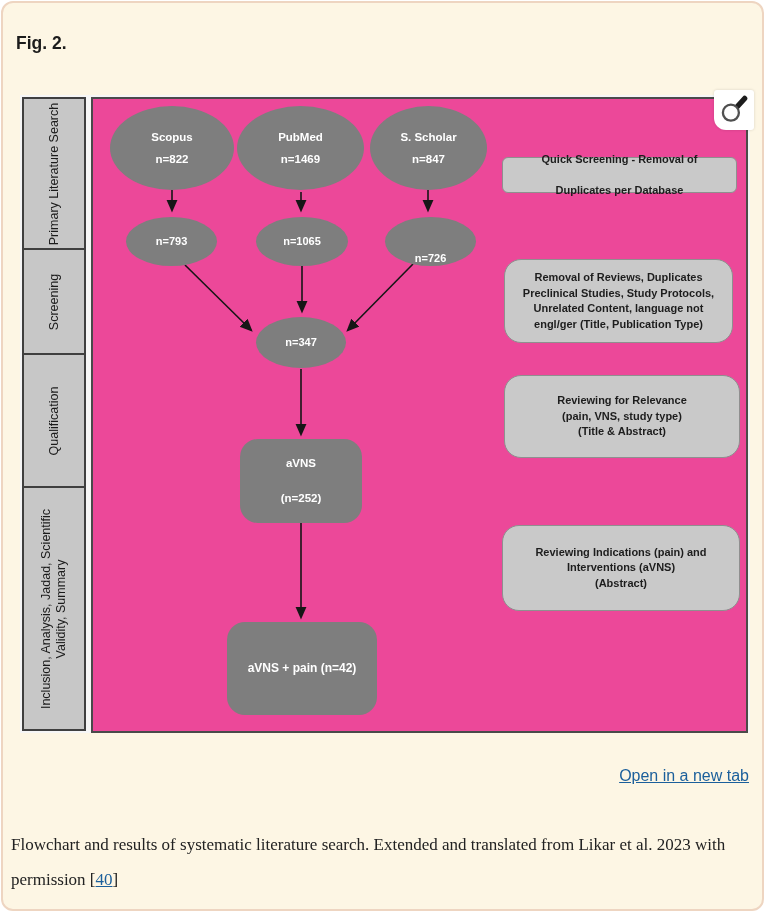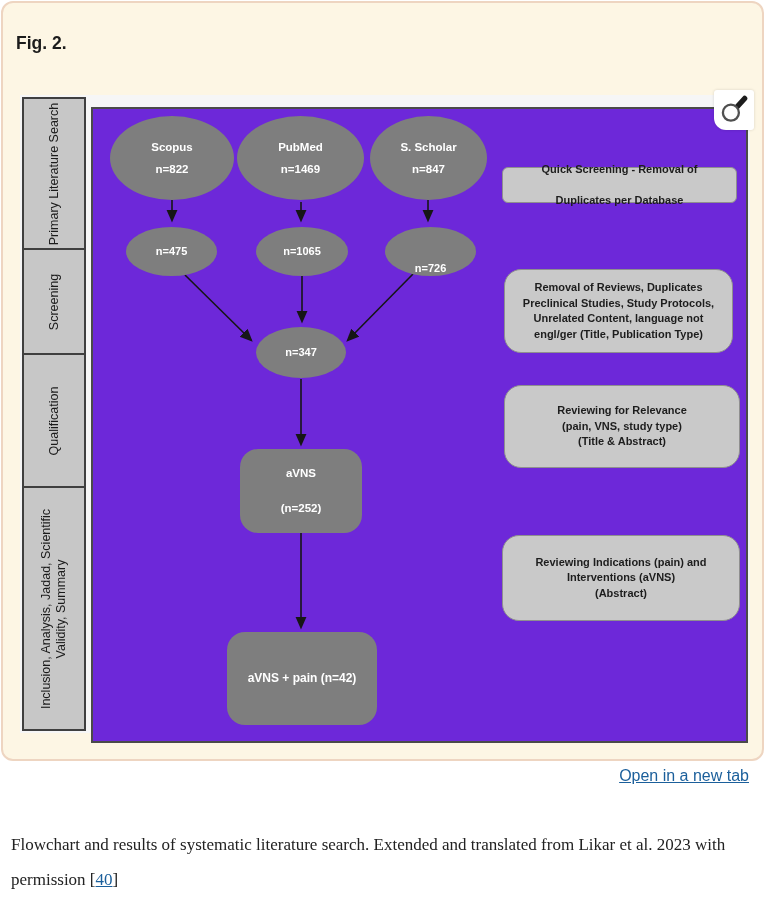--- a/index.html
+++ b/index.html
@@ -1,18 +1,18 @@
 <!DOCTYPE html>
 <html><head>
 <meta charset="utf-8">
 <style>
   * { margin:0; padding:0; box-sizing:border-box; }
   html,body { width:768px; height:917px; background:#ffffff; font-family:"Liberation Sans", sans-serif; }
   .card {
-    position:absolute; left:1px; top:1px; width:763px; height:760px;
+    position:absolute; left:1px; top:1px; width:763px; height:910px;
     background:#fdf6e4; border:2px solid #eed5c1; border-radius:12px;
   }
   .fig-label {
     position:absolute; left:13px; top:30px;
     font-size:17.5px; font-weight:600; color:#1c1c1c;
   }
   
   .figure-panel {
     position:absolute; left:17px; top:92px; width:730px; height:638px;
     background:#f6f6f6;
@@ -29,22 +29,22 @@
     transform:translate(-50%,-50%) rotate(-90deg);
     text-align:center; font-size:12.5px; line-height:15px; color:#1b1b1b;
     white-space:normal;
   }
   .cell-1 { height:151px; } .cell-1 .rot { width:148px; }
   .cell-2 { height:105px; } .cell-2 .rot { width:100px; }
   .cell-3 { height:133px; } .cell-3 .rot { width:128px; }
   .cell-4 { height:241px; } .cell-4 .rot { width:236px; }
   
   .main-panel {
-    position:absolute; left:71px; top:12px; width:657px; height:636px;
-    background:#6d28d9; border:2px solid #4a4a4a;
+    position:absolute; left:71px; top:2px; width:657px; height:636px;
+    background:#ec4899; border:2px solid #4a4a4a;
   }
   .connectors { position:absolute; left:0; top:0; width:653px; height:632px; }
   .node {
     position:absolute; display:flex; flex-direction:column;
     align-items:center; justify-content:center;
     background:#7e7e7e; color:#ffffff; font-weight:bold;
     font-size:11px; line-height:15px; text-align:center;
   }
   .ellipse { border-radius:50%; }
   .src-ellipse { gap:7px; font-size:11.5px; }
@@ -126,21 +126,21 @@
       <div class="node ellipse src-ellipse" style="left:144px; top:7px; width:127px; height:84px;">
         <span>PubMed</span>
         <span>n=1469</span>
       </div>
       <div class="node ellipse src-ellipse" style="left:277px; top:7px; width:117px; height:84px;">
         <span>S. Scholar</span>
         <span>n=847</span>
       </div>
 
       <div class="node ellipse" style="left:33px; top:118px; width:91px; height:49px;">
-        <span>n=475</span>
+        <span>n=793</span>
       </div>
       <div class="node ellipse" style="left:163px; top:118px; width:92px; height:49px;">
         <span>n=1065</span>
       </div>
       <div class="node ellipse" style="left:292px; top:118px; width:91px; height:49px;justify-content:flex-end;">
         <span>n=726</span>
       </div>
 
       <div class="node ellipse" style="left:163px; top:218px; width:90px; height:51px;">
         <span>n=347</span>

